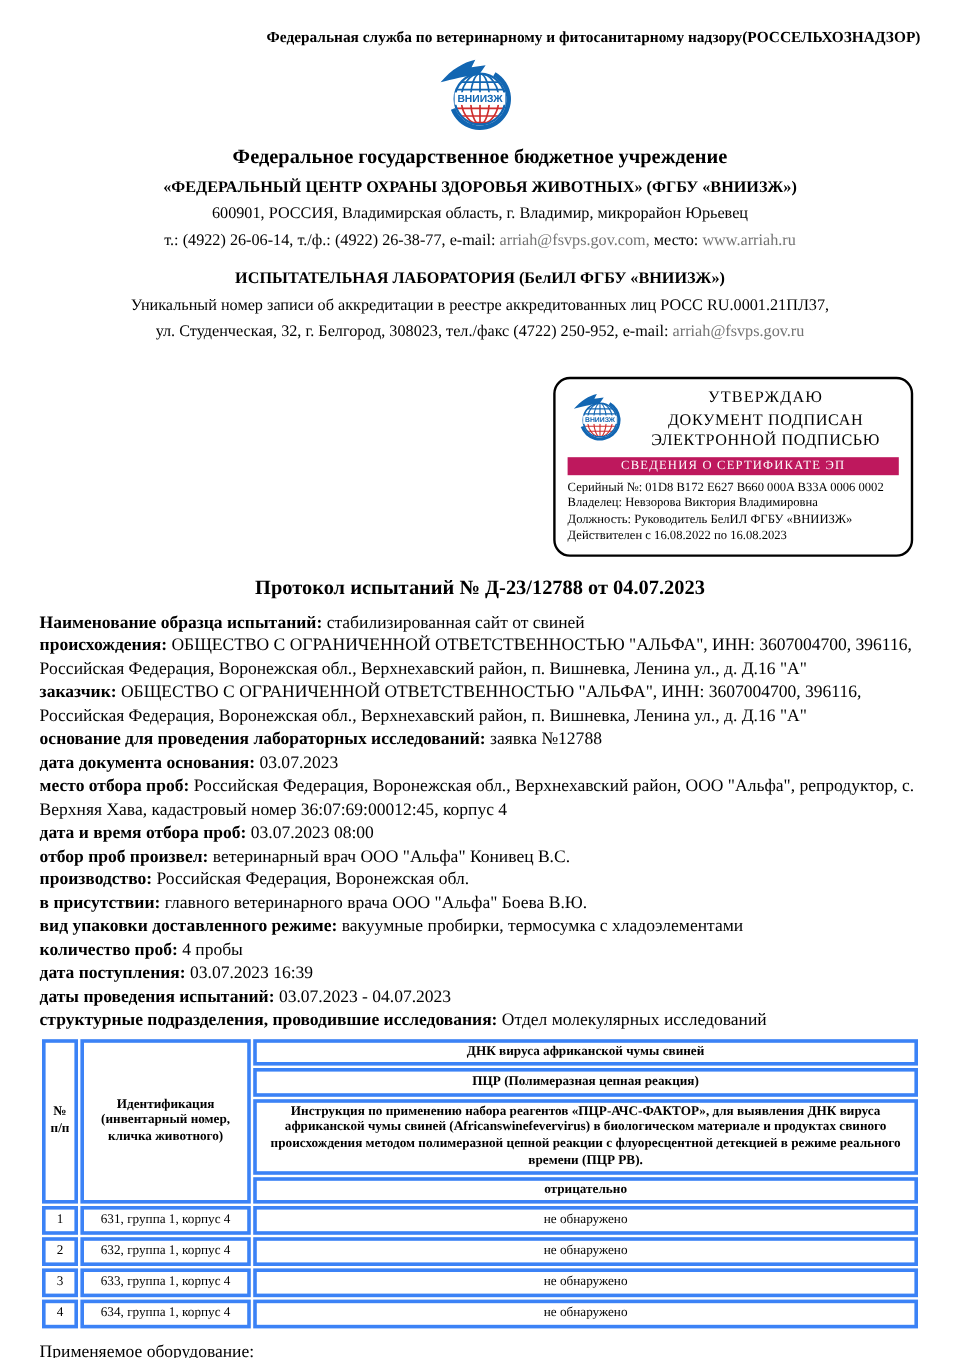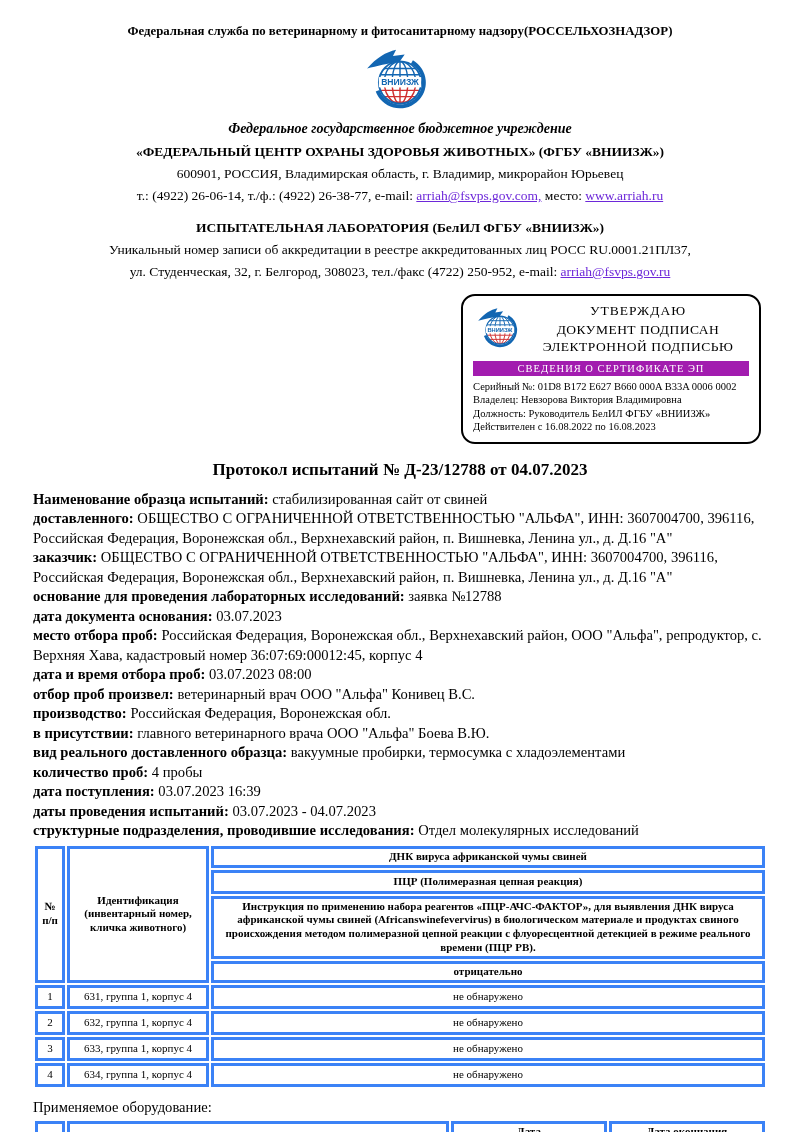--- a/index.html
+++ b/index.html
@@ -2,38 +2,38 @@
 <html><head>
 <meta charset="utf-8">
 <style>
   html,body{margin:0;padding:0;background:#ffffff;}
   .page{
     width:800px;min-height:1132px;margin:0 auto;background:#fff;
     font-family:"Liberation Serif","DejaVu Serif",serif;color:#000;
     box-sizing:border-box;padding:24px 33px 20px 33px;position:relative;
   }
   .center{text-align:center;}
-  .agency-line{font-weight:bold;font-size:12.8px;margin-bottom:6px;}
+  .agency-line{font-weight:bold;font-size:12.8px;margin-bottom:6px;text-align:right;}
   .logo-wrap{display:flex;justify-content:center;margin:2px 0 4px 0;}
-  .inst-type{font-weight:bold;font-size:14px;margin-top:4px;font-style:italic;}
+  .inst-type{font-weight:bold;font-size:17px;margin-top:4px;}
   .inst-name{font-weight:bold;font-size:13.5px;margin-top:7px;}
   .addr-line{font-size:13.5px;margin-top:6px;}
   .lab-title{font-weight:bold;font-size:13.5px;margin-top:16px;}
-  a.doc-link{color:#6d28d9;text-decoration:underline;cursor:pointer;}
+  a.doc-link{color:#737373;cursor:pointer;}
   .stamp-row{display:flex;justify-content:flex-end;margin:14px 6px 0 0;}
   .stamp{
     width:300px;border:2px solid #000;border-radius:14px;
-    padding:7px 10px 8px 10px;box-sizing:border-box;background:#fff;
+    padding:7px 10px 8px 10px;box-sizing:border-box;background:#fff;margin-top:16px;
   }
   .stamp-top{display:flex;align-items:center;}
   .stamp-top-text{flex:1;text-align:center;}
   .stamp-approve{font-size:13.5px;letter-spacing:1px;}
   .stamp-signed{font-size:13.5px;letter-spacing:0.5px;line-height:1.25;margin-top:3px;}
   .stamp-bar{
-    background:#a21caf;color:#fff;text-align:center;font-size:10.5px;
+    background:#be185d;color:#fff;text-align:center;font-size:10.5px;
     letter-spacing:1px;padding:2px 0;margin:5px 0 4px 0;
   }
   .stamp-line{font-size:10.5px;line-height:13.5px;}
   .doc-title{font-weight:bold;font-size:17px;text-align:center;margin:16px 0 10px 0;}
   .fields{font-size:14.6px;line-height:19.5px;}
   .fields .fl{font-weight:bold;}
   .doc-table{border-collapse:separate;border-spacing:2px;width:100%;background:#fff;table-layout:fixed;margin-top:3px;}
   .doc-table td{border:3px solid #3b82f6;font-size:11px;text-align:center;vertical-align:middle;padding:1px 4px;line-height:1.25;overflow:hidden;}
   .doc-table td.bold{font-weight:bold;}
   .pre{white-space:pre-line;}
@@ -145,30 +145,30 @@
       <div class="stamp-line">Владелец: Невзорова Виктория Владимировна</div>
       <div class="stamp-line">Должность: Руководитель БелИЛ ФГБУ «ВНИИЗЖ»</div>
       <div class="stamp-line">Действителен с 16.08.2022 по 16.08.2023</div>
     </div>
   </div>
 
   <div class="doc-title">Протокол испытаний № Д-23/12788 от 04.07.2023</div>
 
   <div class="fields">
     <div class="field"><b class="fl">Наименование образца испытаний:</b> <span>стабилизированная сайт от свиней</span></div>
-    <div class="field"><b class="fl">доставленного:</b> <span>ОБЩЕСТВО С ОГРАНИЧЕННОЙ ОТВЕТСТВЕННОСТЬЮ "АЛЬФА", ИНН: 3607004700, 396116, Российская Федерация, Воронежская обл., Верхнехавский район, п. Вишневка, Ленина ул., д. Д.16 "А"</span></div>
+    <div class="field"><b class="fl">происхождения:</b> <span>ОБЩЕСТВО С ОГРАНИЧЕННОЙ ОТВЕТСТВЕННОСТЬЮ "АЛЬФА", ИНН: 3607004700, 396116, Российская Федерация, Воронежская обл., Верхнехавский район, п. Вишневка, Ленина ул., д. Д.16 "А"</span></div>
     <div class="field"><b class="fl">заказчик:</b> <span>ОБЩЕСТВО С ОГРАНИЧЕННОЙ ОТВЕТСТВЕННОСТЬЮ "АЛЬФА", ИНН: 3607004700, 396116, Российская Федерация, Воронежская обл., Верхнехавский район, п. Вишневка, Ленина ул., д. Д.16 "А"</span></div>
     <div class="field"><b class="fl">основание для проведения лабораторных исследований:</b> <span>заявка №12788</span></div>
     <div class="field"><b class="fl">дата документа основания:</b> <span>03.07.2023</span></div>
     <div class="field"><b class="fl">место отбора проб:</b> <span>Российская Федерация, Воронежская обл., Верхнехавский район, ООО "Альфа", репродуктор, с. Верхняя Хава, кадастровый номер 36:07:69:00012:45, корпус 4</span></div>
     <div class="field"><b class="fl">дата и время отбора проб:</b> <span>03.07.2023 08:00</span></div>
     <div class="field"><b class="fl">отбор проб произвел:</b> <span>ветеринарный врач ООО "Альфа" Конивец В.С.</span></div>
     <div class="field"><b class="fl">производство:</b> <span>Российская Федерация, Воронежская обл.</span></div>
     <div class="field"><b class="fl">в присутствии:</b> <span>главного ветеринарного врача ООО "Альфа" Боева В.Ю.</span></div>
-    <div class="field"><b class="fl">вид реального доставленного образца:</b> <span>вакуумные пробирки, термосумка с хладоэлементами</span></div>
+    <div class="field"><b class="fl">вид упаковки доставленного режиме:</b> <span>вакуумные пробирки, термосумка с хладоэлементами</span></div>
     <div class="field"><b class="fl">количество проб:</b> <span>4 пробы</span></div>
     <div class="field"><b class="fl">дата поступления:</b> <span>03.07.2023 16:39</span></div>
     <div class="field"><b class="fl">даты проведения испытаний:</b> <span>03.07.2023 - 04.07.2023</span></div>
     <div class="field"><b class="fl">структурные подразделения, проводившие исследования:</b> <span>Отдел молекулярных исследований</span></div>
   </div>
 
   <table class="doc-table">
     <colgroup>
         <col style="width:30px">
         <col style="width:142px">

